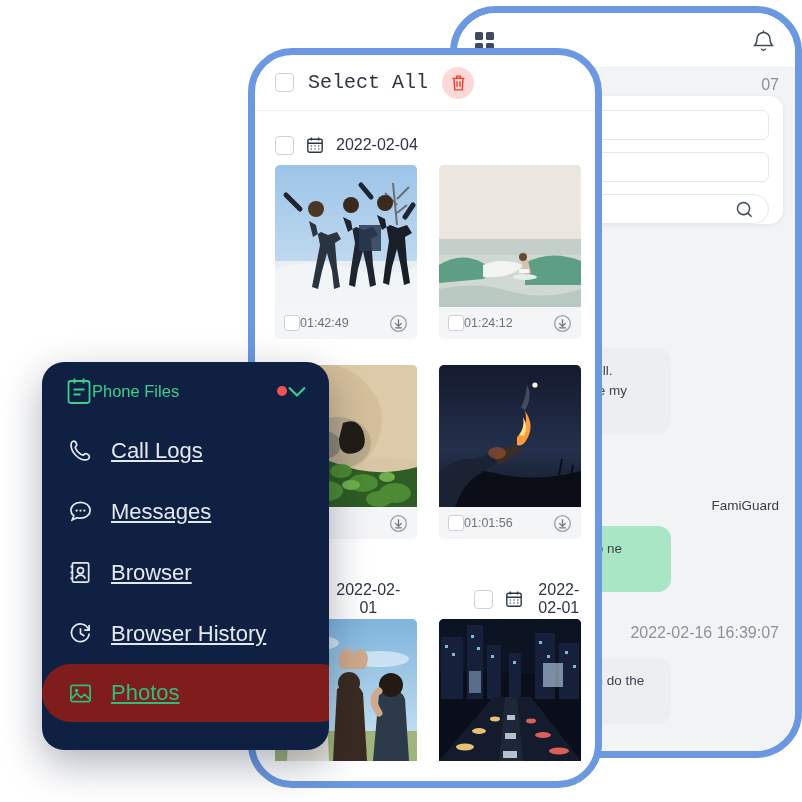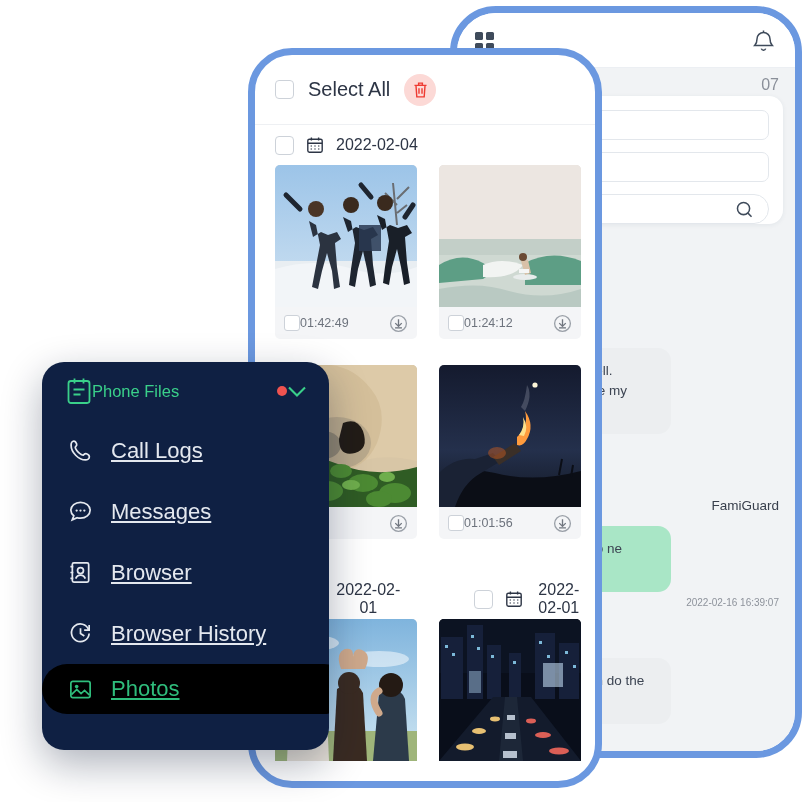--- a/index.html
+++ b/index.html
@@ -44,34 +44,34 @@
   .fld.b{top:56px;}
   .fld.c{top:98px;border-radius:16px;}
   .search-ico{position:absolute;right:14px;top:5px;}
   .bub{border-radius:13px;padding:13px 15px;font-size:13.5px;line-height:20px;
     color:#3c4452;box-sizing:border-box;}
   .bub.grey{background:#eceef0;}
   .bub.green{background:#a9e6c6;}
   .bub-a{position:absolute;left:-28px;width:242px;top:280px;}
   .kl{position:absolute;right:16px;top:430px;font-size:13.5px;color:#39404d;}
   .bub-b{position:absolute;left:-28px;width:242px;top:458px;}
-  .stamp-b{position:absolute;right:16px;top:529px;font-size:10px;color:#8d929b;}
+  .stamp-b{position:absolute;right:16px;top:556px;font-size:16px;color:#8d929b;}
   .bub-c{position:absolute;left:-28px;width:242px;top:590px;}
   .dots{color:#9aa0a8;letter-spacing:1px;}
 
   
   .phone-photos{
     position:absolute;left:248px;top:48px;width:354px;height:740px;
     border:7px solid #6b98e0;border-radius:44px;
     background:#ffffff;box-sizing:border-box;overflow:hidden;
     z-index:2;
   }
-  .sel-bar{position:absolute;left:0;right:0;top:0;height:70px;
+  .sel-bar{position:absolute;left:0;right:0;top:0;height:56px;
     display:flex;align-items:center;padding-left:20px;gap:14px;
-    border-bottom:1px solid #eef0f3;box-sizing:border-box;}
+    border-bottom:1px solid #eef0f3;box-sizing:border-box;font-family:Liberation Mono, monospace;}
   .cbx{width:19px;height:19px;border:1.6px solid #cdd2d9;border-radius:4px;
     background:#fff;box-sizing:border-box;flex:none;}
   .sel-all{font-size:20px;color:#2d3545;font-weight:400;}
   .trash-btn{width:32px;height:32px;border-radius:50%;background:#fcd9d6;
     display:flex;align-items:center;justify-content:center;flex:none;}
 
   .date-row{display:flex;align-items:center;gap:12px;padding:0 12px 0 20px;height:40px;text-align:center;}
   .date-txt{font-size:16px;color:#2d3545;}
 
   .grid2{display:flex;gap:22px;padding-left:20px;}
@@ -88,21 +88,21 @@
   .menu{
     position:absolute;left:42px;top:362px;width:287px;height:388px;
     background:#0f2043;border-radius:22px;z-index:3;
     box-shadow:0 14px 40px rgba(10,22,48,.33);overflow:hidden;
   }
   .menu-head{display:flex;align-items:center;height:58px;padding:0 22px 0 24px;}
   .menu-title{font-size:16.5px;color:#3ad08a;flex:1;}
   .reddot{width:10px;height:10px;border-radius:50%;background:#ef5350;flex:none;}
   .mi{display:flex;align-items:center;height:61px;padding-left:26px;gap:18px;}
   .mi-lbl{font-size:22px;color:#e4e8ef;text-decoration:underline;}
-  .mi.active{background:#000000;border-radius:31px;margin-right:-20px;height:50px;}
+  .mi.active{background:#7f1d1d;border-radius:31px;margin-right:-20px;height:58px;}
   .mi.active .mi-lbl{color:#2fbd7c;}
   svg{display:block;}
 </style>
 </head>
 <body>
 
 <div class="stage">
 
   <div class="phone-chat">
 

